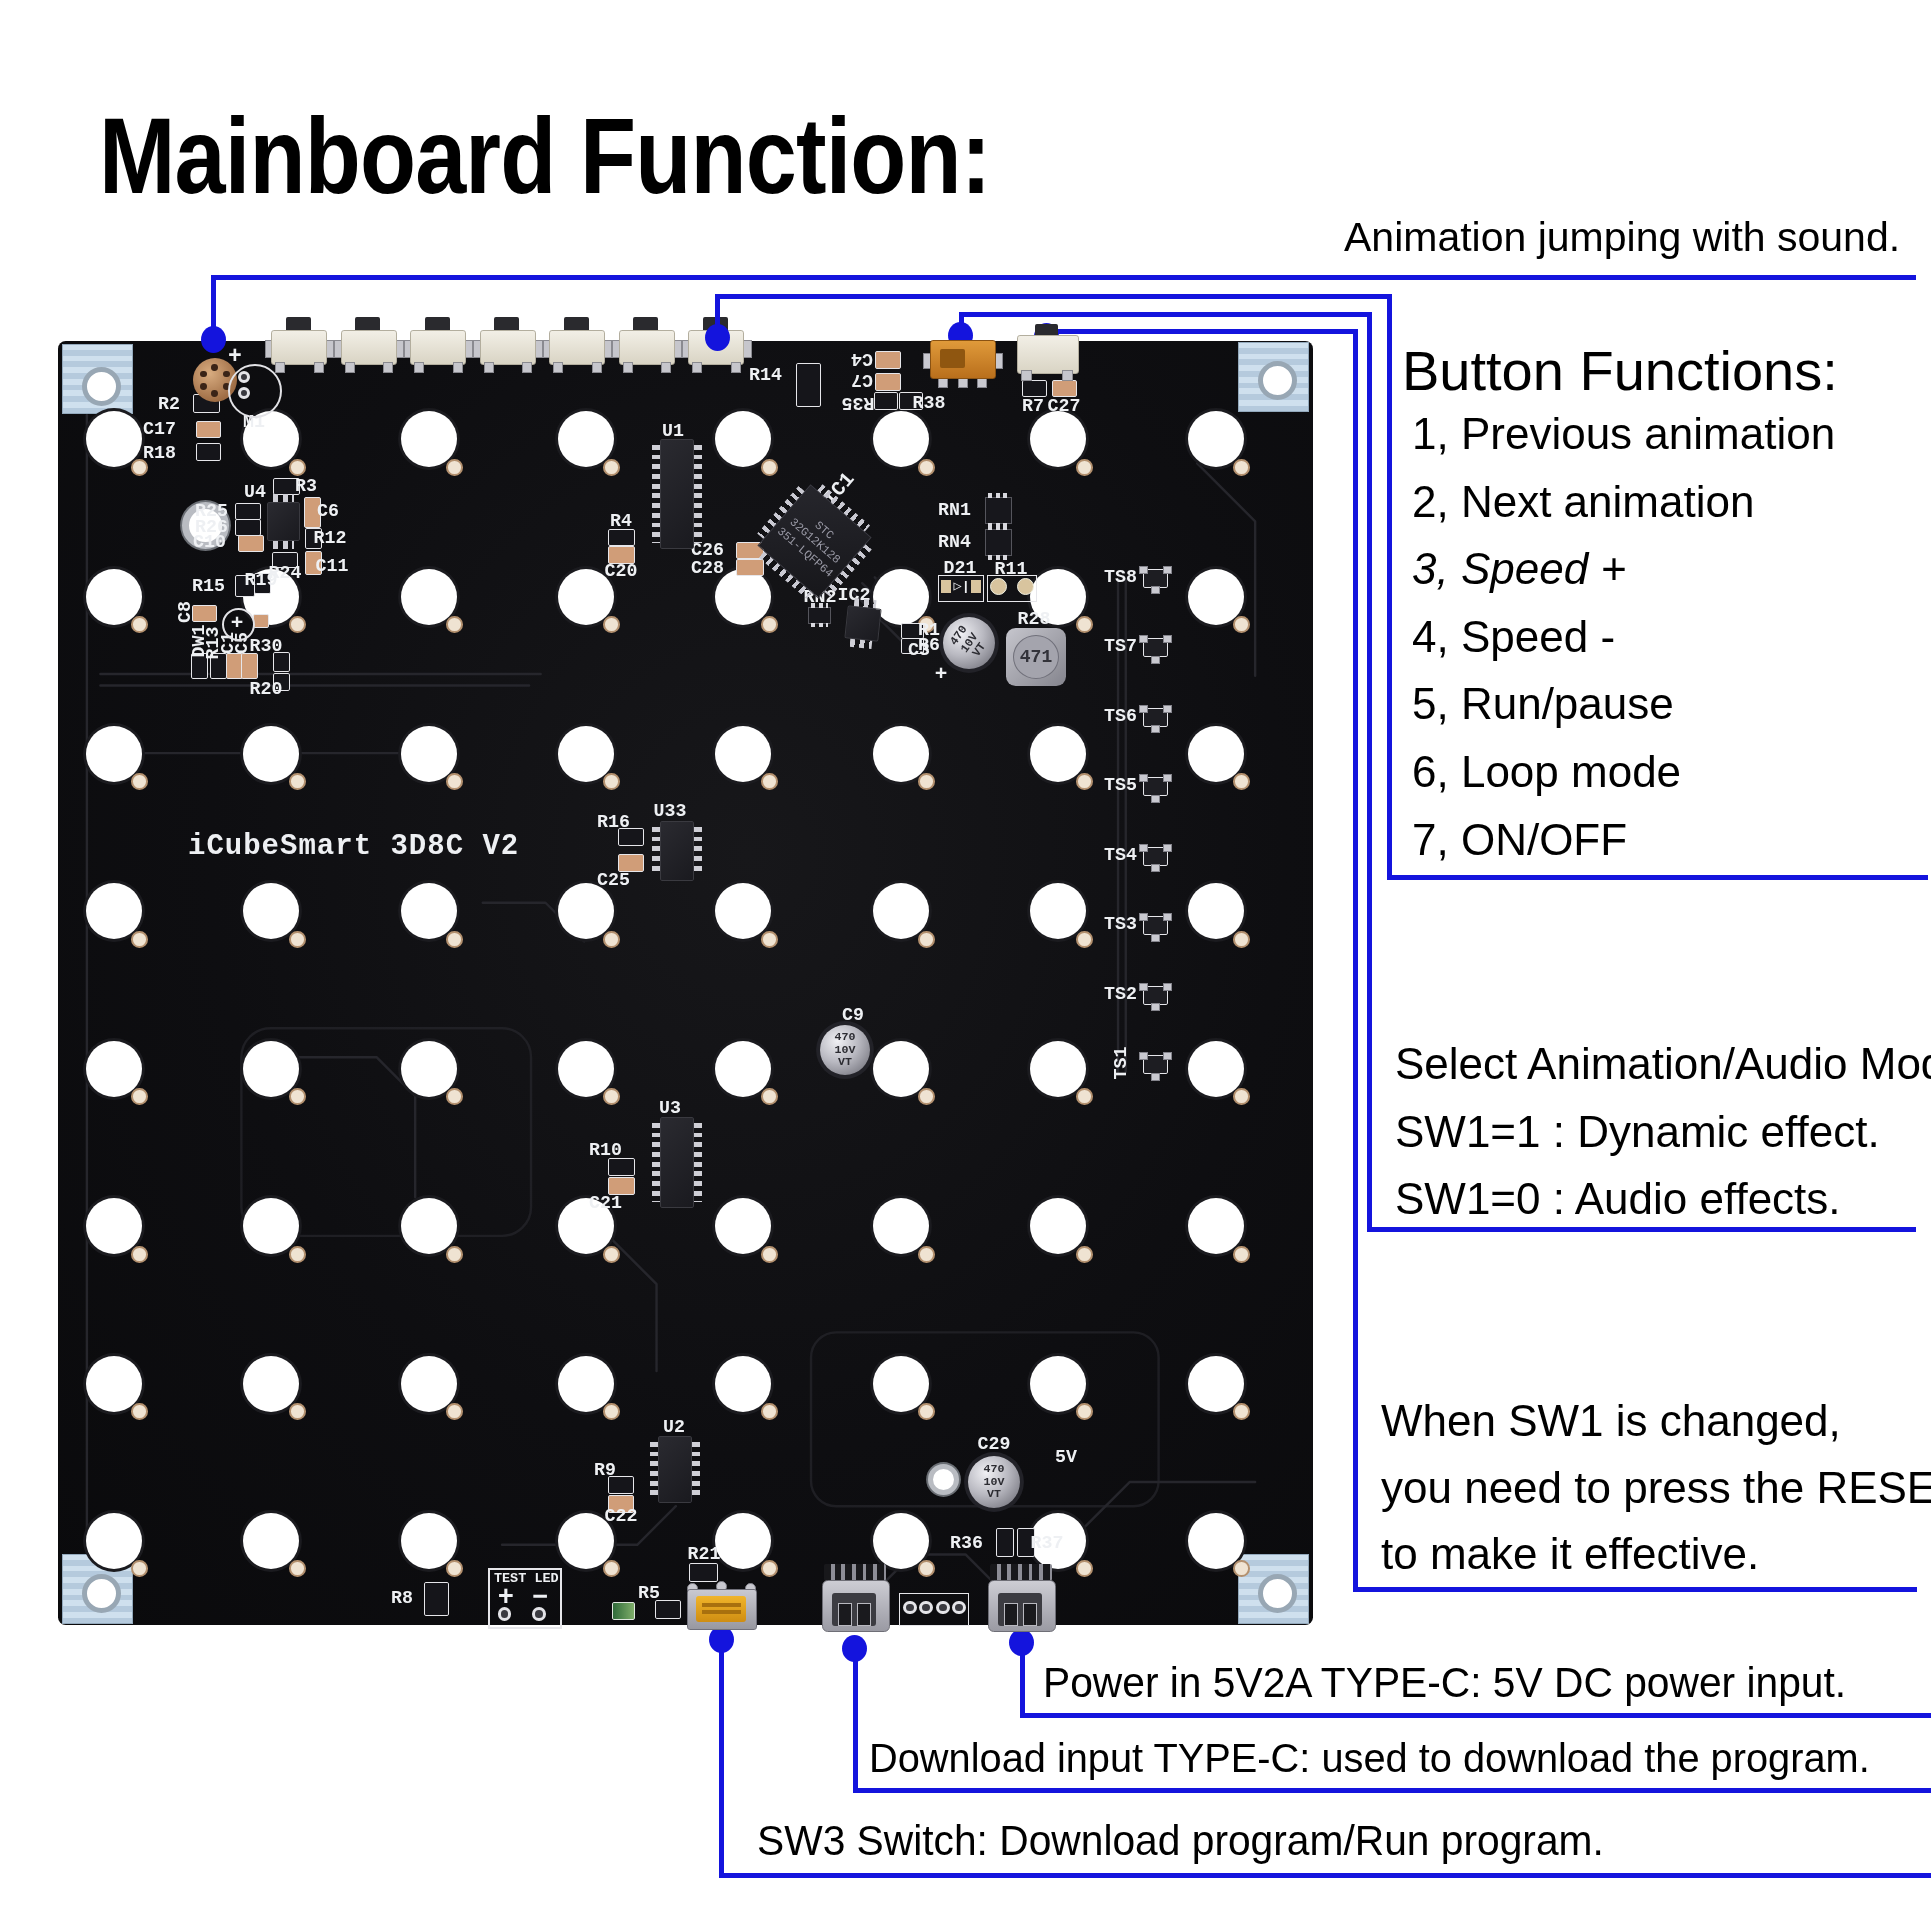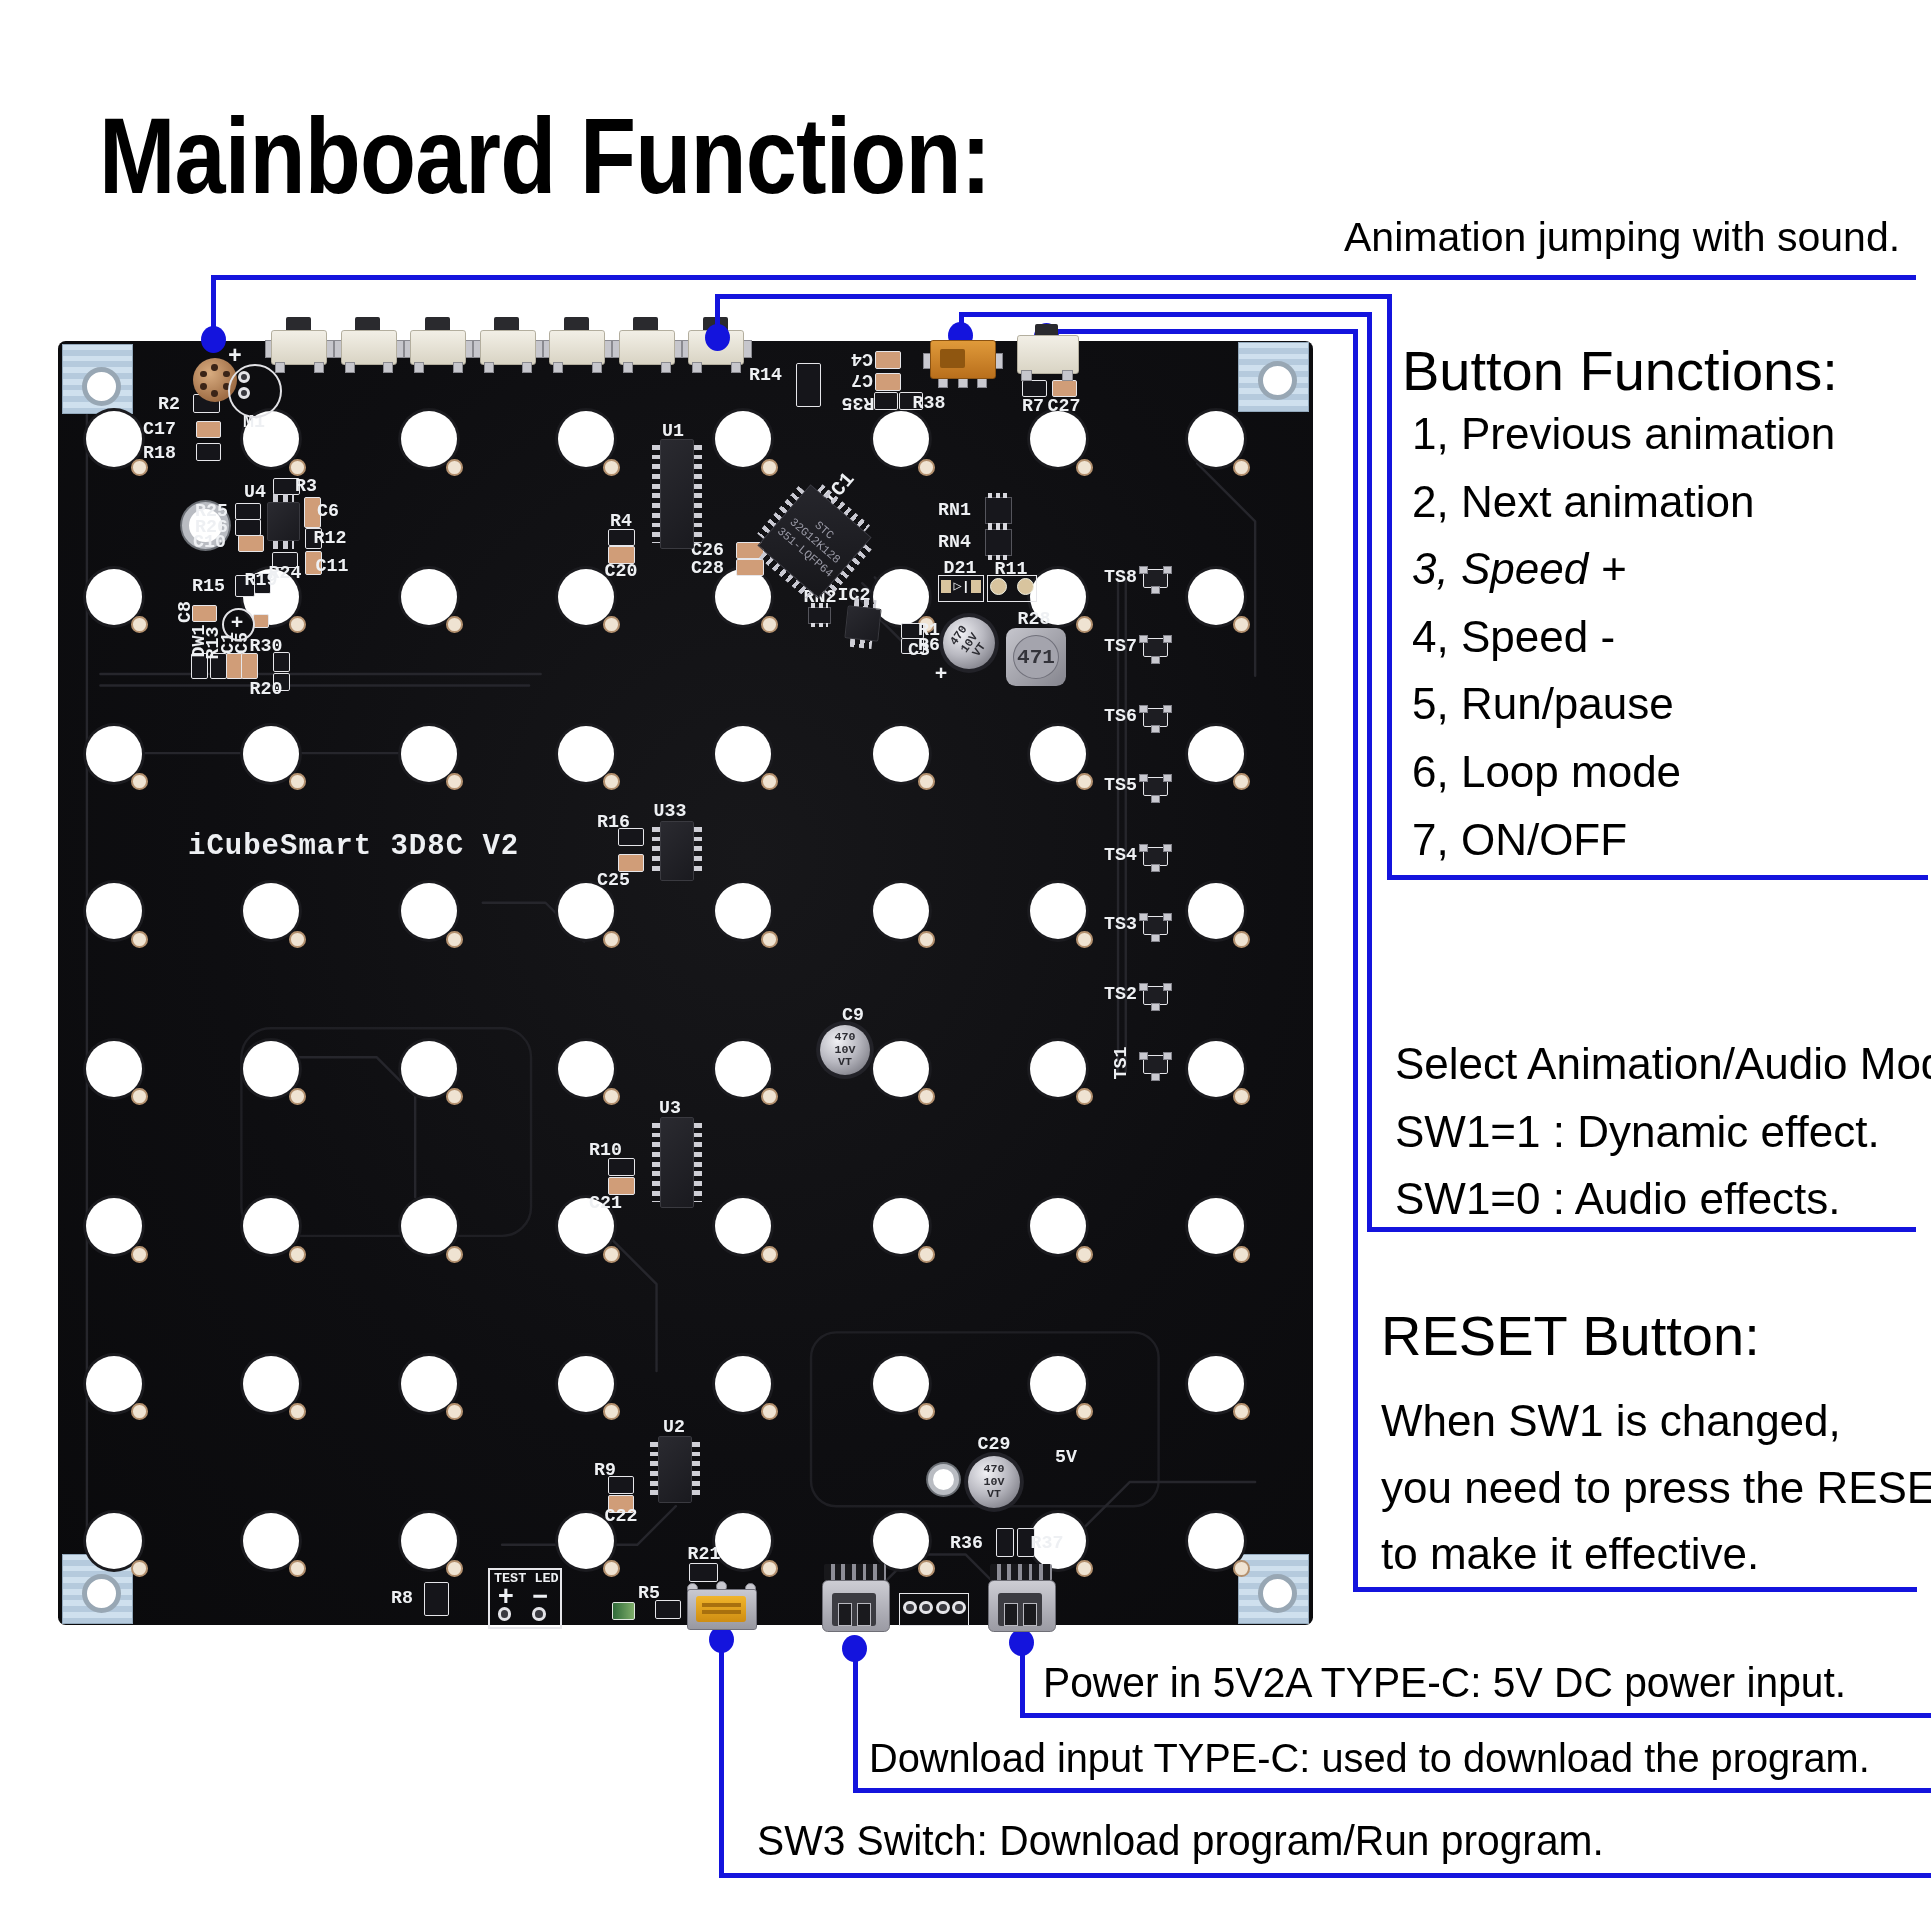--- a/index.html
+++ b/index.html
@@ -53,21 +53,21 @@
   .qfp .pv{background:repeating-linear-gradient(180deg,#c9c9d2 0 3.9px,transparent 3.9px 8.7px);}
   .qfp span{font-family:"Liberation Mono",monospace;font-size:11.6px;color:#9a9aa6;line-height:14.5px;}
   .ecap{position:absolute;border-radius:50%;
         background:radial-gradient(circle at 35% 32%,#f0f0f4,#b9b9c1 45%,#73737c 90%);
         box-shadow:0 0 0 3.9px #222228;display:flex;align-items:center;justify-content:center;}
   .ecap span{font-family:"Liberation Mono",monospace;font-weight:bold;font-size:11.6px;
              color:#2c2c32;text-align:center;line-height:12.6px;display:block;}
   .ind{position:absolute;background:linear-gradient(135deg,#c6c6cd,#84848d);border-radius:9.7px;
        display:flex;align-items:center;justify-content:center;}
   .ind::before{content:"";position:absolute;inset:6.8px;border-radius:50%;background:#a4a4ad;border:1.9px solid #70707a;}
-  .ind span{position:relative;font-family:"Liberation Mono",monospace;font-weight:bold;font-size:21px;color:#33333a;}
+  .ind span{position:relative;font-family:"Liberation Mono",monospace;font-weight:bold;font-size:18px;color:#33333a;}
   
   .tact-cap{position:absolute;background:#2a2a2e;border-radius:1.9px;}
   .tact-body{position:absolute;background:linear-gradient(180deg,#f2efe6,#d9d4c4);border:1px solid #b3ae9e;border-radius:2.9px;}
   .tact-foot{position:absolute;background:#c6c6cc;border:1px solid #8a8a90;}
   
   .usb-teeth{position:absolute;background:repeating-linear-gradient(90deg,#18181b 0 6.8px,#8d8d96 6.8px 10.6px);border-radius:1.9px;}
   .usb-body{position:absolute;background:linear-gradient(180deg,#cdcdd4,#9a9aa3);border:1px solid #6e6e76;border-radius:5.8px;}
   .usb-slot{position:absolute;background:#3c3c42;border-radius:2.9px;}
   .usb-pin{position:absolute;background:#1a1a1e;border:1.9px solid #b9b9c0;}
   .sw3-base{position:absolute;background:linear-gradient(180deg,#c9c9d0,#9898a0);border-radius:2.9px;border:1px solid #70707a;}
@@ -612,21 +612,20 @@
       <div class="t1" style="position: absolute; left: 0px; top: 338px;">6, Loop mode</div>
       <div class="t1" style="position: absolute; left: 0px; top: 406px;">7, ON/OFF</div>
     </div>
 
   <div id="sw1-lines" class="abs" style="left:1395px;top:1039px;">
       <div class="t1" style="position: absolute; left: 0px; top: 0px;">Select Animation/Audio Mode.</div>
       <div class="t1" style="position: absolute; left: 0px; top: 68px;">SW1=1 : Dynamic effect.</div>
       <div class="t1" style="position: absolute; left: 0px; top: 135px;">SW1=0 : Audio effects.</div>
     </div>
 
-  <div class="abs h1" style="left:1381px;top:1303px;">RESET Button:</div>
   <div id="reset-lines" class="abs" style="left:1381px;top:1396px;">
       <div class="t1" style="position: absolute; left: 0px; top: 0px;">When SW1 is changed,</div>
       <div class="t1" style="position: absolute; left: 0px; top: 67px;">you need to press the RESET</div>
       <div class="t1" style="position: absolute; left: 0px; top: 133px;">to make it effective.</div>
     </div>
 
   <div class="abs callout" style="left:1043px;top:1659px;">Power in 5V2A TYPE-C: 5V DC power input.</div>
   <div class="abs callout small" style="left:869px;top:1735px;">Download input TYPE-C: used to download the program.</div>
   <div class="abs callout" style="left:757px;top:1817px;">SW3 Switch: Download program/Run program.</div>
 

